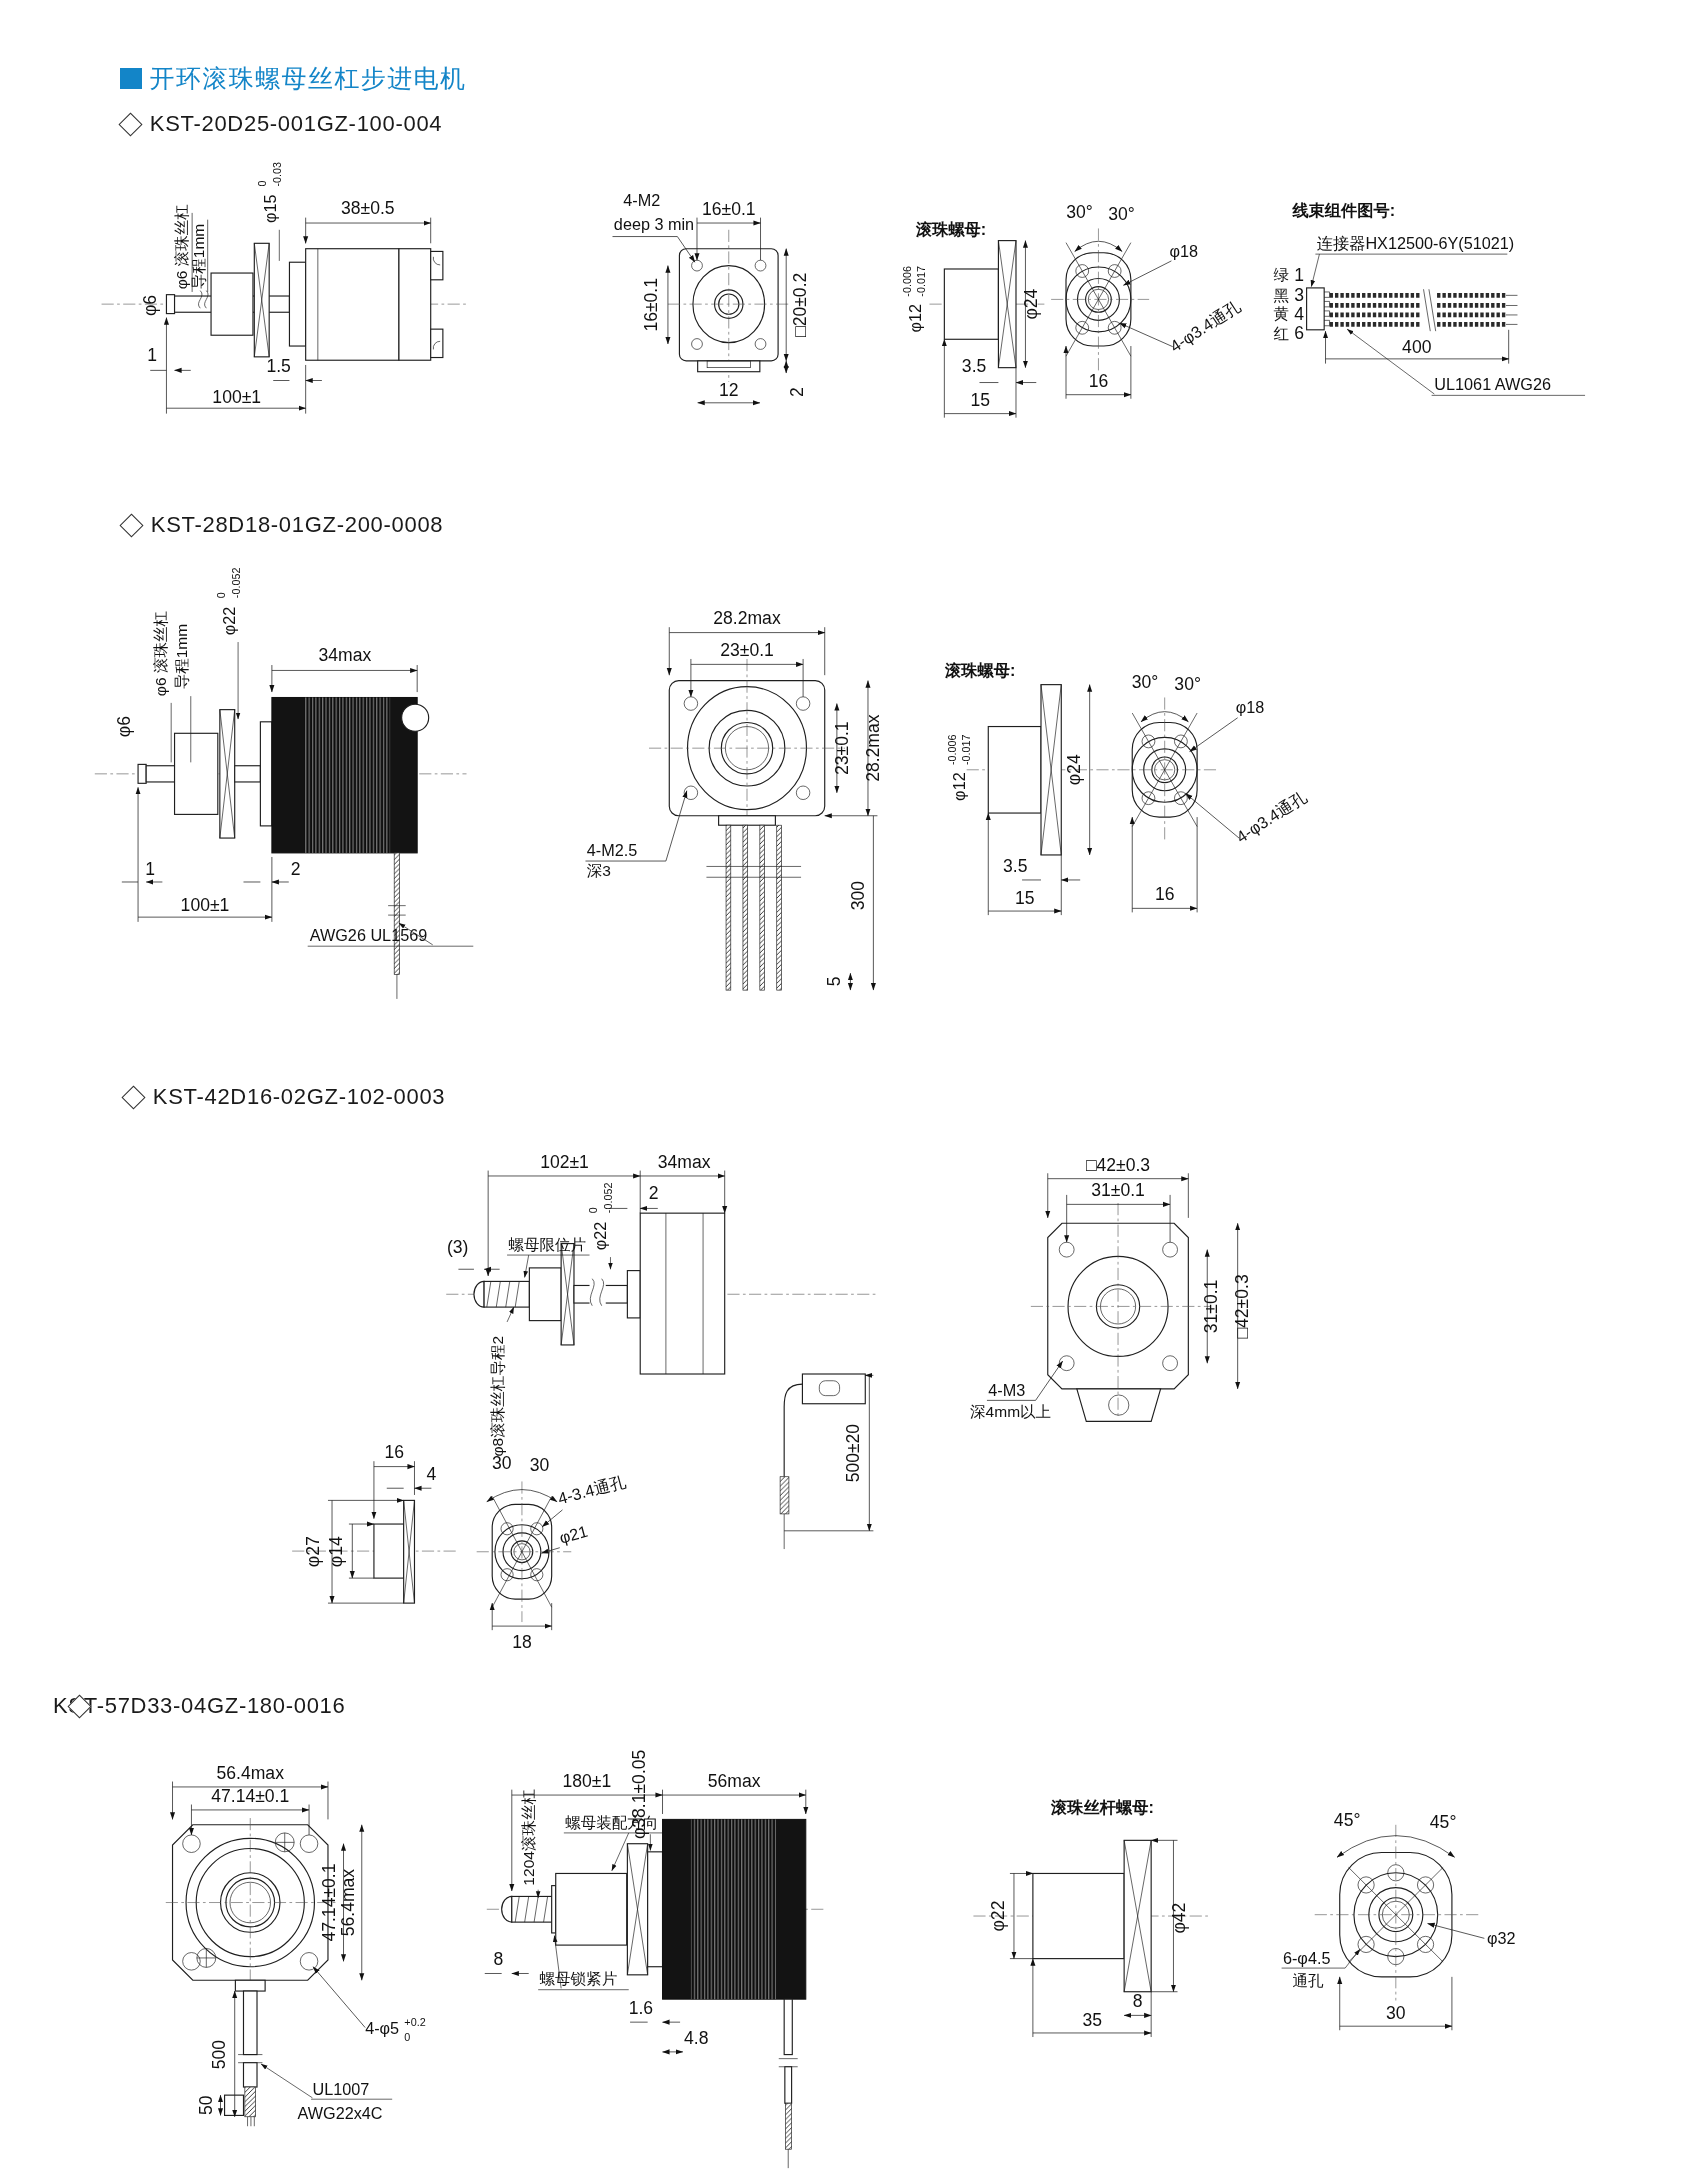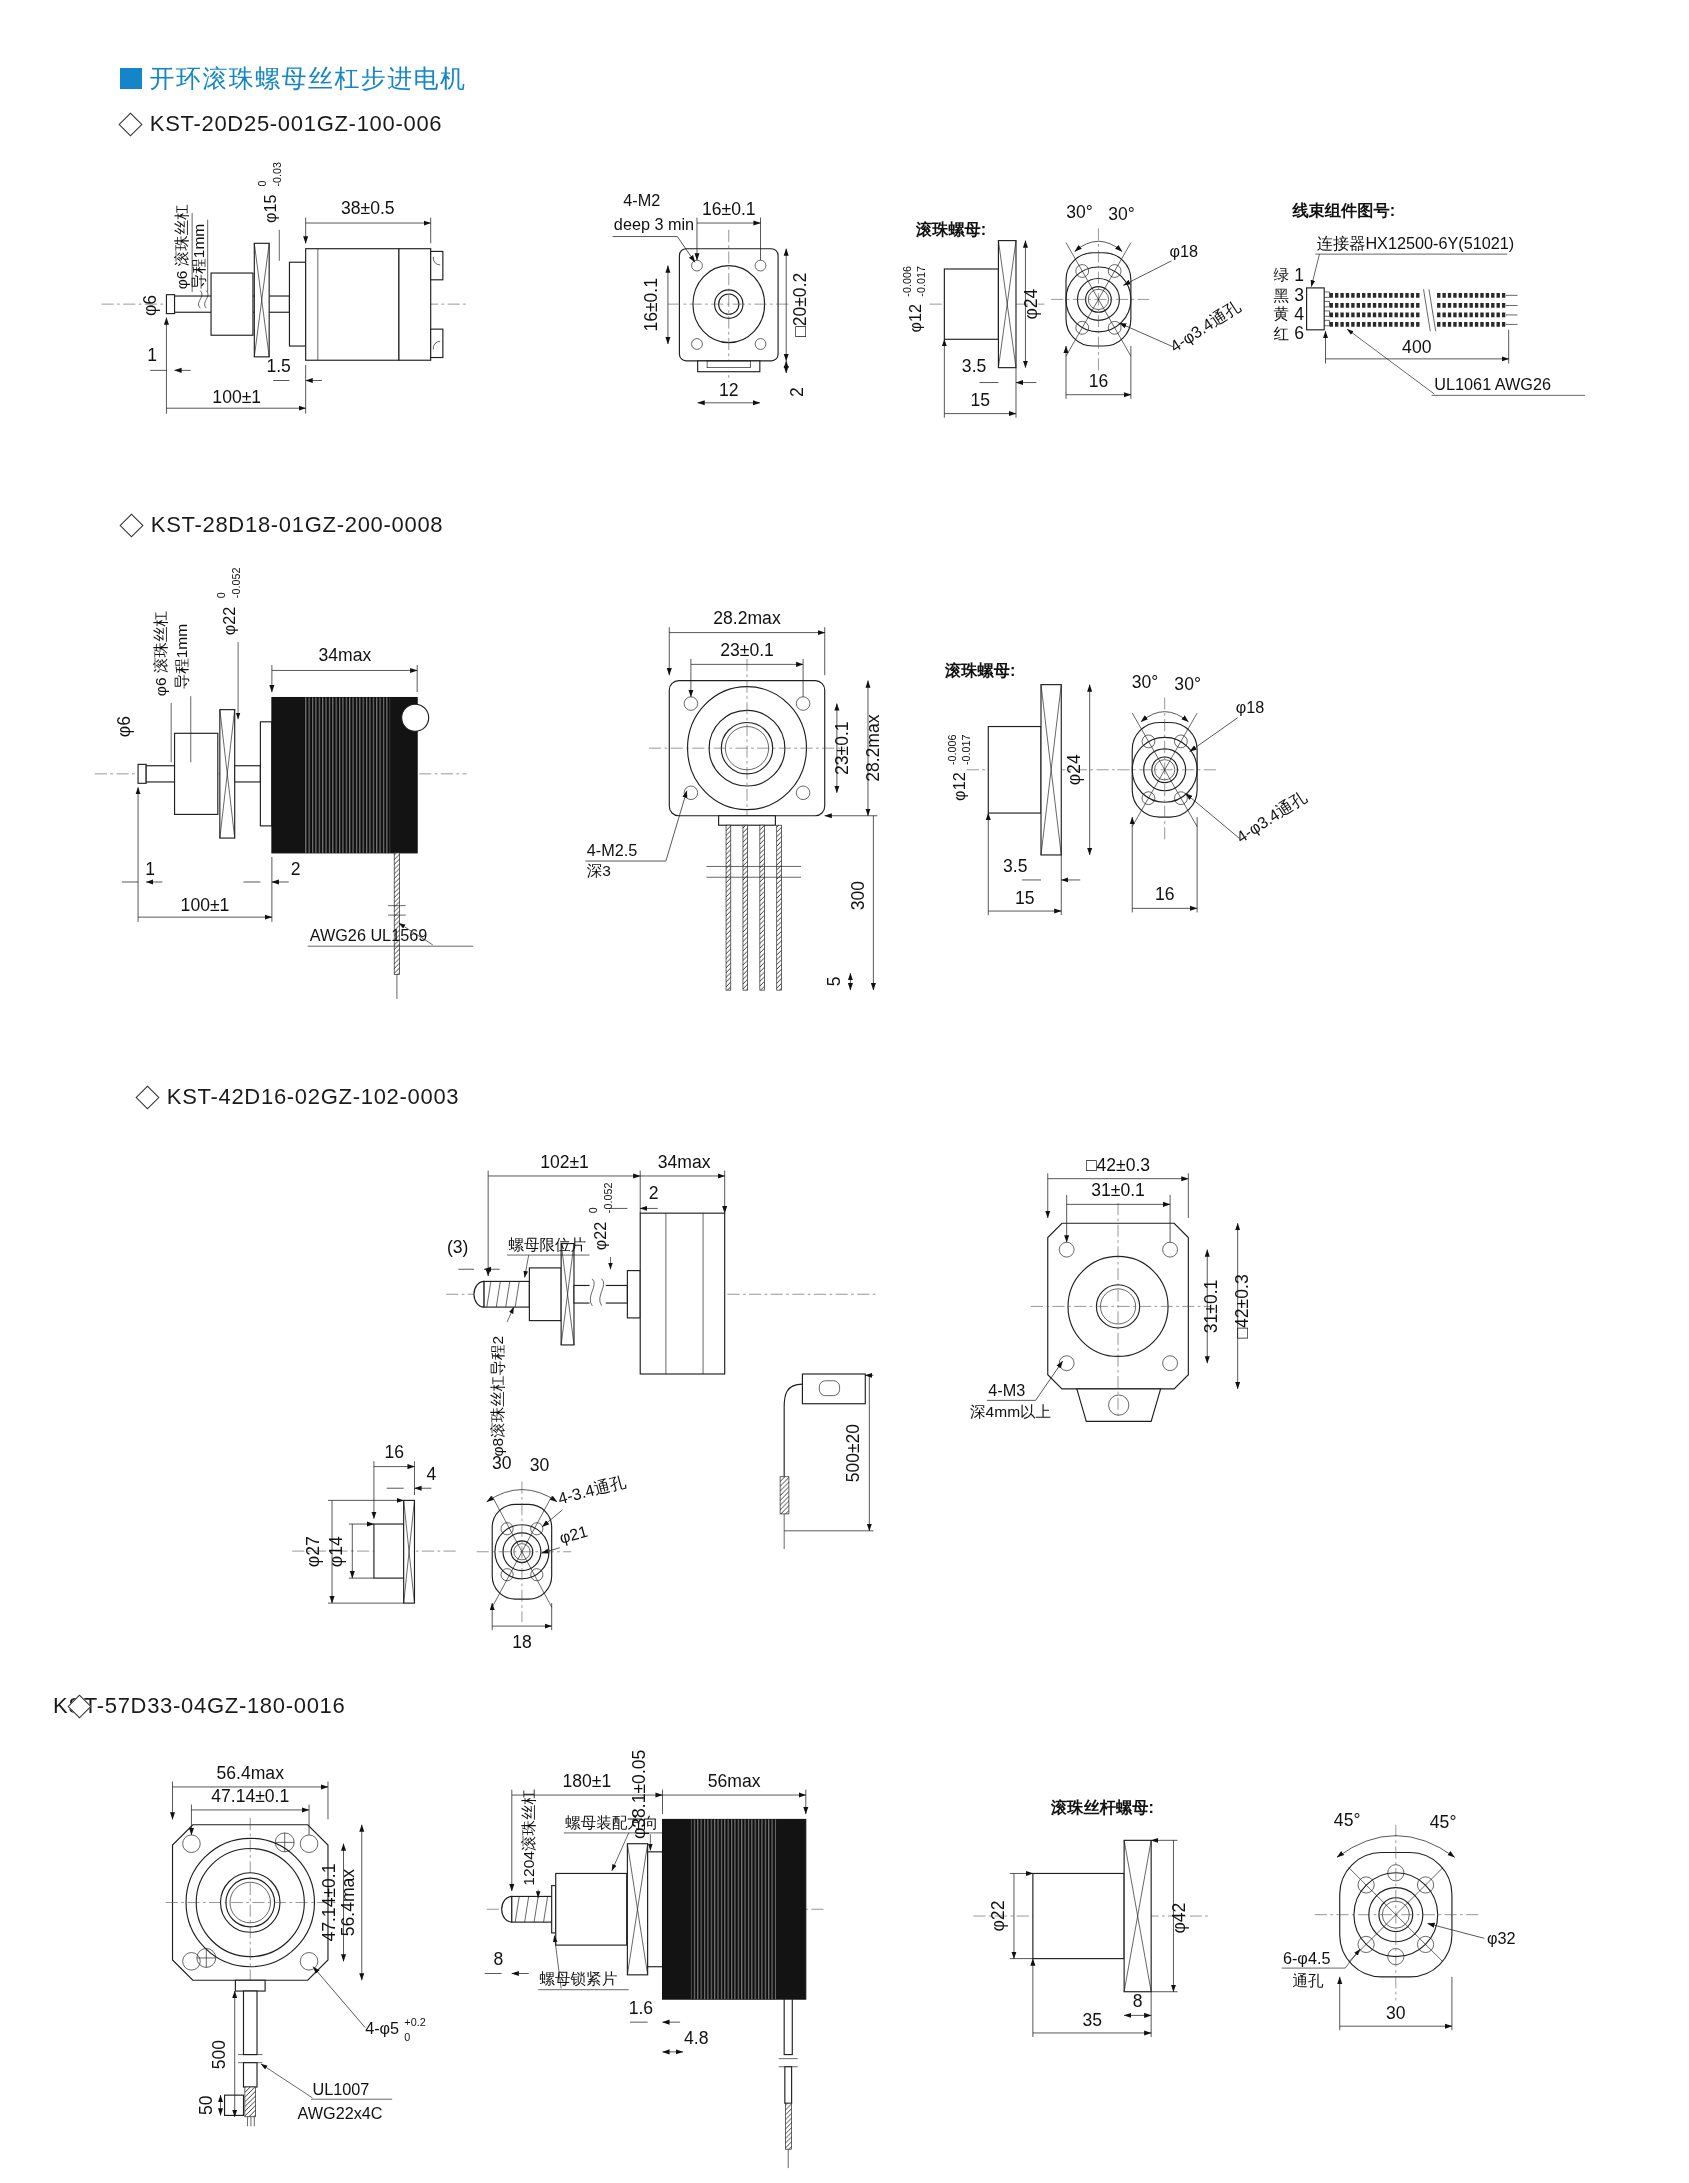--- a/index.html
+++ b/index.html
@@ -28,27 +28,27 @@
 </style>
 </head>
 <body>
 
 <div class="hdr-row">
   <span class="blue-sq"></span>
   <span class="page-title">开环滚珠螺母丝杠步进电机</span>
 </div>
 <div class="model-row" style="left:122px;top:111px">
   <span class="diamond"></span>
-  <span class="model-text">KST-20D25-001GZ-100-006</span>
+  <span class="model-text">KST-20D25-001GZ-100-004</span>
 </div>
 <div class="model-row" style="left:123px;top:512px">
   <span class="diamond"></span>
   <span class="model-text">KST-28D18-01GZ-200-0008</span>
 </div>
-<div class="model-row" style="left:139px;top:1084px">
+<div class="model-row" style="left:125px;top:1084px">
   <span class="diamond"></span>
   <span class="model-text">KST-42D16-02GZ-102-0003</span>
 </div>
 <div class="model-row row4" style="left:53px;top:1693px;position:absolute">
   <span class="diamond"></span>
   <span class="model-text">KST-57D33-04GZ-180-0016</span>
 </div>
 
 <svg width="1690" height="2183" viewBox="0 0 2500 3230">
 <defs>

